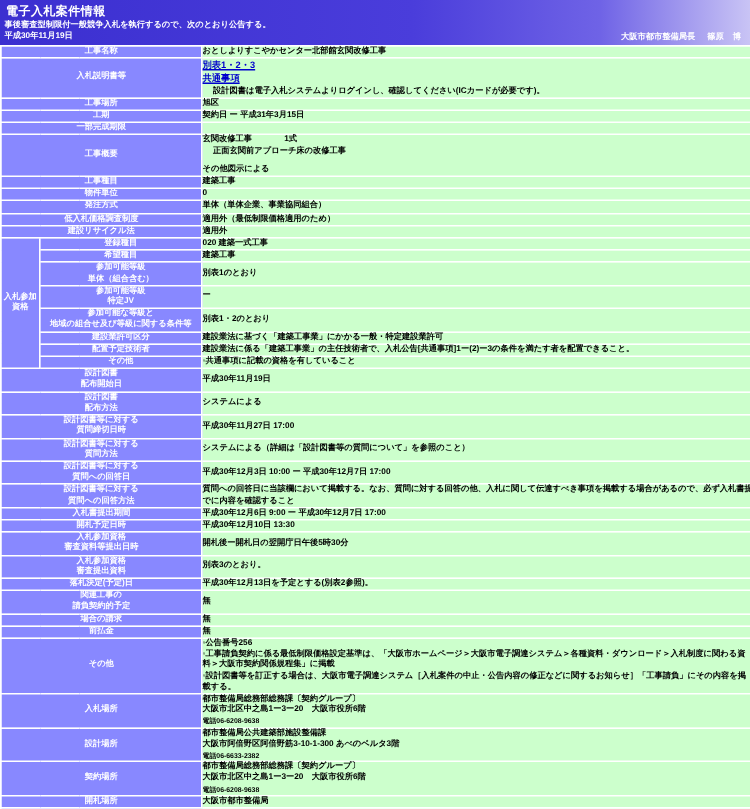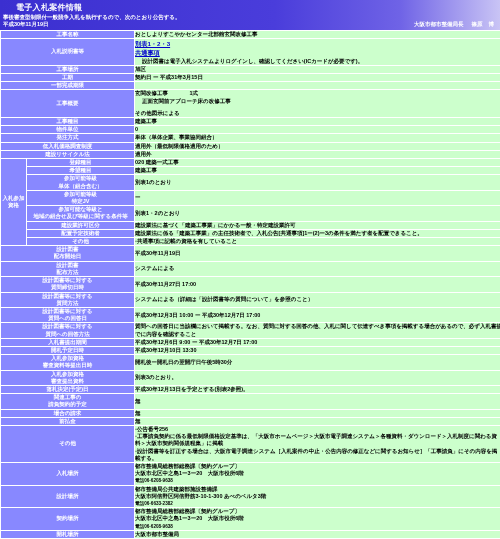--- a/index.html
+++ b/index.html
@@ -21,21 +21,20 @@
     height: 30px;
     position: relative;
   }
   .banner-title {
     font-size: 8px;
     font-weight: bold;
     color: #ffffff;
     padding: 1px 0 0 4px;
     letter-spacing: 0.3px;
     line-height: 10px;
-    margin-left: 12px;
   }
   .banner-sub {
     font-size: 5.5px;
     color: #ffffff;
     padding: 1px 0 0 3px;
     line-height: 7px;
     font-weight: bold;
   }
   .banner-date {
     font-size: 5.5px;

